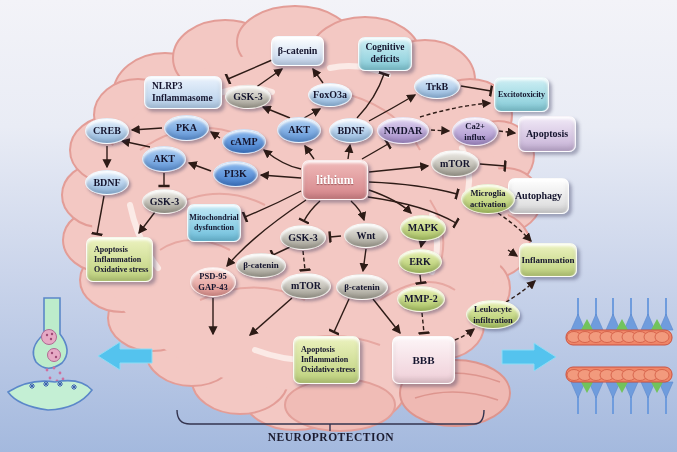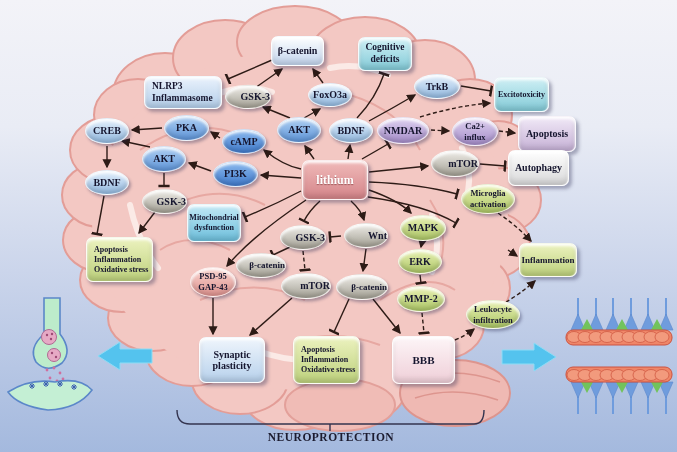--- a/index.html
+++ b/index.html
@@ -16,29 +16,29 @@
        box-shadow:2.5px 3px 3.5px rgba(40,40,80,.35), inset 0 2px 3px rgba(255,255,255,.95), inset 0 -4px 5px rgba(0,0,0,.12);}
   .ta-l{justify-content:flex-start;text-align:left;padding-left:7px;}
   .ta-l span{width:auto;}
   .fs7{font-size:7.5px;line-height:1.2}.fs8{font-size:8px;line-height:1.25}
   .fs85{font-size:8.5px;line-height:1.25}.fs9{font-size:9px;line-height:1.2}
   .fs95{font-size:9.5px;line-height:1.25}.fs10{font-size:10px;line-height:1.15}
   .fs11{font-size:11px}.fs12{font-size:12px}
   .c-bluedark{background:linear-gradient(180deg,#8cbaee,#3f7acc);}
   .c-blue{background:linear-gradient(180deg,#b0d0f2,#5d94d8);}
   .c-bluelight{background:linear-gradient(180deg,#e4effb,#92b9e0);}
-  .c-gray{background:linear-gradient(180deg,#efede8,#a19e92);text-align:right;}
+  .c-gray{background:linear-gradient(180deg,#efede8,#a19e92);}
   .c-purple{background:linear-gradient(180deg,#ded1ef,#a48cc9);}
   .c-green{background:linear-gradient(180deg,#e9f1b4,#abc565);}
   .c-pinkell{background:linear-gradient(180deg,#f8d4cf,#df928e);justify-content:center;}
   .c-lithium{background:linear-gradient(180deg,#f0bab9,#d48489);color:#fff;text-shadow:0 1px 1px rgba(100,30,30,.5);}
   .c-cyan{background:linear-gradient(180deg,#d0f0f5,#82cad7);}
   .c-mito{background:linear-gradient(180deg,#c2e8f5,#6dbfdc);}
   .c-lav{background:linear-gradient(180deg,#f1e9f7,#c5b0d5);}
-  .c-white{background:linear-gradient(180deg,#ffffff,#d8d8d9);}
+  .c-white{background:linear-gradient(180deg,#ffffff,#d8d8d9);margin-top:28px;}
   .c-greenbox{background:linear-gradient(180deg,#ecf2bf,#bdd17c);}
   .c-bluebox{background:linear-gradient(180deg,#eff5fc,#b7d1ec);}
   .c-whiteblue{background:linear-gradient(180deg,#fdfeff,#c2d4ed);}
   .c-nlrp{background:linear-gradient(180deg,#eaf2fc,#b3ceea);}
   .c-bbb{background:linear-gradient(180deg,#fdf5f7,#efcfd8);}
   #caption{position:absolute;left:200px;top:431px;width:262px;text-align:center;
            font-weight:bold;font-size:11.5px;letter-spacing:.5px;color:#1c1c30;z-index:6;}
   .edge{stroke:#2d1b16;stroke-width:1.4;fill:none;}
   .dash{stroke-dasharray:4 2.6;}
 </style>
@@ -353,24 +353,20 @@
   <div class="node ell c-green fs10" style="left:397px;top:286px;width:48px;height:26px">
       <span>MMP-2</span>
     </div>
   <div class="node ell c-green fs85" style="left:466px;top:300px;width:54px;height:29px">
       <span>Leukocyte
 infiltration</span>
     </div>
   <div class="node rect c-greenbox fs9" style="left:519px;top:243px;width:58px;height:34px">
       <span>Inflammation</span>
     </div>
-  <div class="node rect c-bluebox fs10" style="left:199px;top:337px;width:66px;height:46px">
-      <span>Synaptic
-plasticity</span>
-    </div>
   <div class="node rect c-greenbox fs8 ta-l" style="left:293px;top:336px;width:67px;height:48px">
       <span>Apoptosis
 Inflammation
 Oxidative stress</span>
     </div>
   <div class="node rect c-bbb fs11" style="left:392px;top:336px;width:63px;height:48px">
       <span>BBB</span>
     </div>
 
   <div id="caption">NEUROPROTECTION</div>

